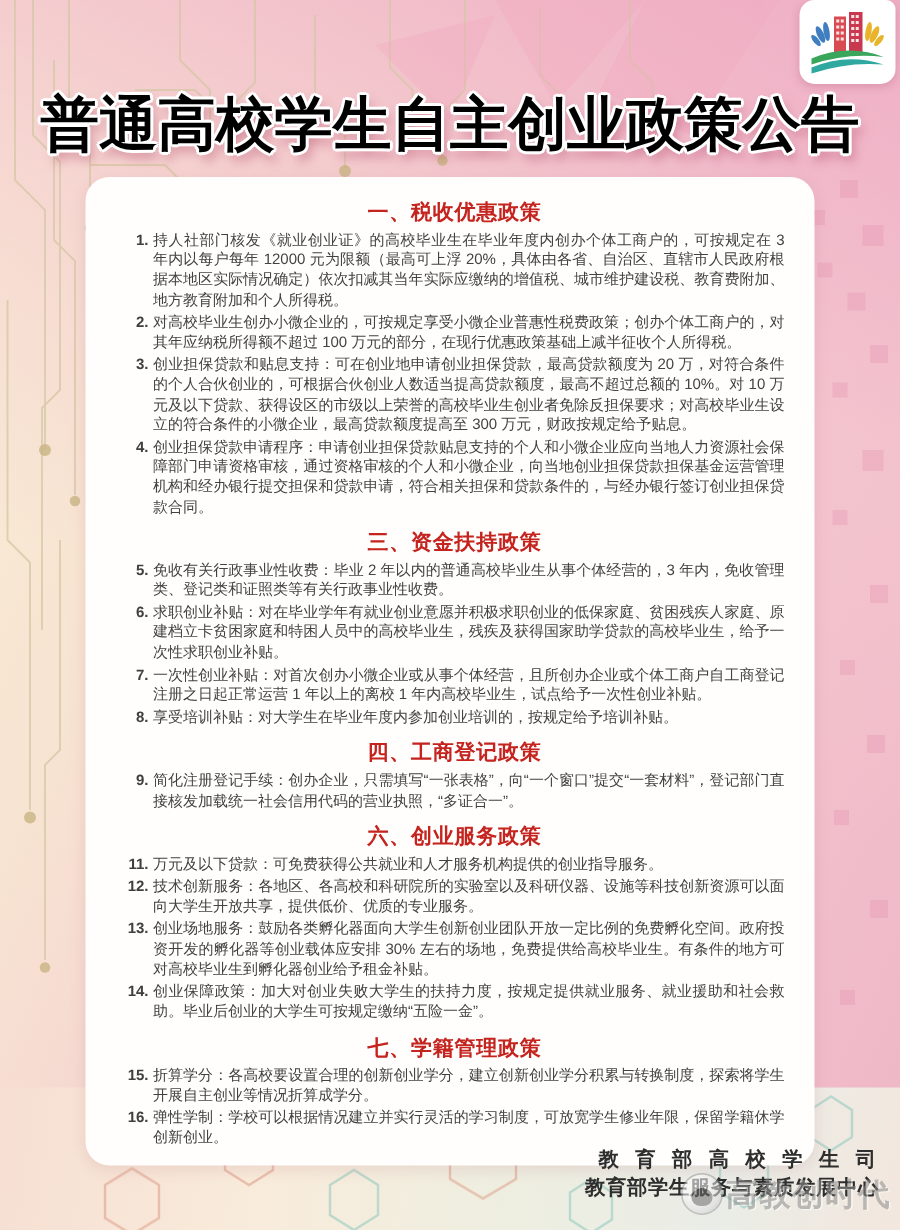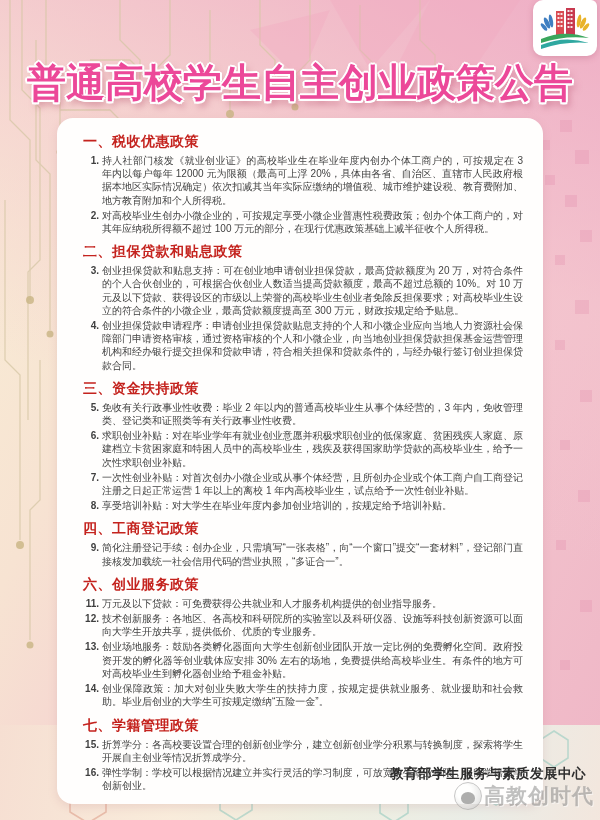--- a/index.html
+++ b/index.html
@@ -20,37 +20,37 @@
   
   .brand{
     position:absolute;top:0;right:3px;width:64px;height:56px;
     background:#fff;border-radius:10px;border-top-right-radius:6px;
     box-shadow:0 2px 6px rgba(160,60,90,.25);
     display:flex;align-items:center;justify-content:center;
   }
   
   .title{
     position:absolute;top:56px;left:0;width:600px;text-align:center;
-    font-size:39px;font-weight:bold;letter-spacing:0px;color:#ec4899;
+    font-size:39px;font-weight:bold;letter-spacing:0px;color:#000000;
     text-shadow:
       -2px 0 0 #fff, 2px 0 0 #fff, 0 -2px 0 #fff, 0 2px 0 #fff,
       -1.5px -1.5px 0 #fff, 1.5px -1.5px 0 #fff, -1.5px 1.5px 0 #fff, 1.5px 1.5px 0 #fff,
       3px 5px 7px rgba(176,70,100,.55);
     white-space:nowrap;
   }
   
   .card{
     position:absolute;left:57px;top:118px;width:486px;min-height:628px;
     background:#fffefd;border-radius:16px;
     box-sizing:border-box;padding:13px 20px 10px 24px;
     box-shadow:0 3px 10px rgba(180,110,120,.18);
   }
   .section-heading{
     color:#c4231e;font-weight:bold;font-size:14px;line-height:18px;
-    margin:7px 0 4px 2px;letter-spacing:.5px;
+    margin:7px 0 4px 2px;letter-spacing:.5px;text-align:center;
   }
   .section:first-child .section-heading{margin-top:1px;}
   .item{display:flex;margin:0 0 2px 0;}
   .item .num{
     flex:0 0 18px;text-align:right;margin-right:3px;
     font-size:10px;line-height:13.2px;color:#3f3f3f;font-weight:bold;
   }
   .item .txt{
     flex:1;font-size:10px;line-height:13.2px;color:#424242;
     text-align:justify;
@@ -223,21 +223,20 @@
         <div class="item">
           <span class="num">1.</span>
           <span class="txt">持人社部门核发《就业创业证》的高校毕业生在毕业年度内创办个体工商户的，可按规定在 3 年内以每户每年 12000 元为限额（最高可上浮 20%，具体由各省、自治区、直辖市人民政府根据本地区实际情况确定）依次扣减其当年实际应缴纳的增值税、城市维护建设税、教育费附加、地方教育附加和个人所得税。</span>
         </div>
         <div class="item">
           <span class="num">2.</span>
           <span class="txt">对高校毕业生创办小微企业的，可按规定享受小微企业普惠性税费政策；创办个体工商户的，对其年应纳税所得额不超过 100 万元的部分，在现行优惠政策基础上减半征收个人所得税。</span>
         </div>
       </div>
       <div class="section">
-        <div class="section-heading">二、担保贷款和贴息政策</div>
         <div class="item">
           <span class="num">3.</span>
           <span class="txt">创业担保贷款和贴息支持：可在创业地申请创业担保贷款，最高贷款额度为 20 万，对符合条件的个人合伙创业的，可根据合伙创业人数适当提高贷款额度，最高不超过总额的 10%。对 10 万元及以下贷款、获得设区的市级以上荣誉的高校毕业生创业者免除反担保要求；对高校毕业生设立的符合条件的小微企业，最高贷款额度提高至 300 万元，财政按规定给予贴息。</span>
         </div>
         <div class="item">
           <span class="num">4.</span>
           <span class="txt">创业担保贷款申请程序：申请创业担保贷款贴息支持的个人和小微企业应向当地人力资源社会保障部门申请资格审核，通过资格审核的个人和小微企业，向当地创业担保贷款担保基金运营管理机构和经办银行提交担保和贷款申请，符合相关担保和贷款条件的，与经办银行签订创业担保贷款合同。</span>
         </div>
       </div>
       <div class="section">
@@ -293,19 +292,20 @@
         </div>
         <div class="item">
           <span class="num">16.</span>
           <span class="txt">弹性学制：学校可以根据情况建立并实行灵活的学习制度，可放宽学生修业年限，保留学籍休学创新创业。</span>
         </div>
       </div>
     </div>
 </div>
 
 <div class="footer">
+  <div class="l1">教育部高校学生司</div>
   <div class="l2">教育部学生服务与素质发展中心</div>
 </div>
 
 <div class="watermark">
   <div class="wm-circle"></div>
   <div class="wm-text">高教创时代</div>
 </div>
 
 </body></html>

